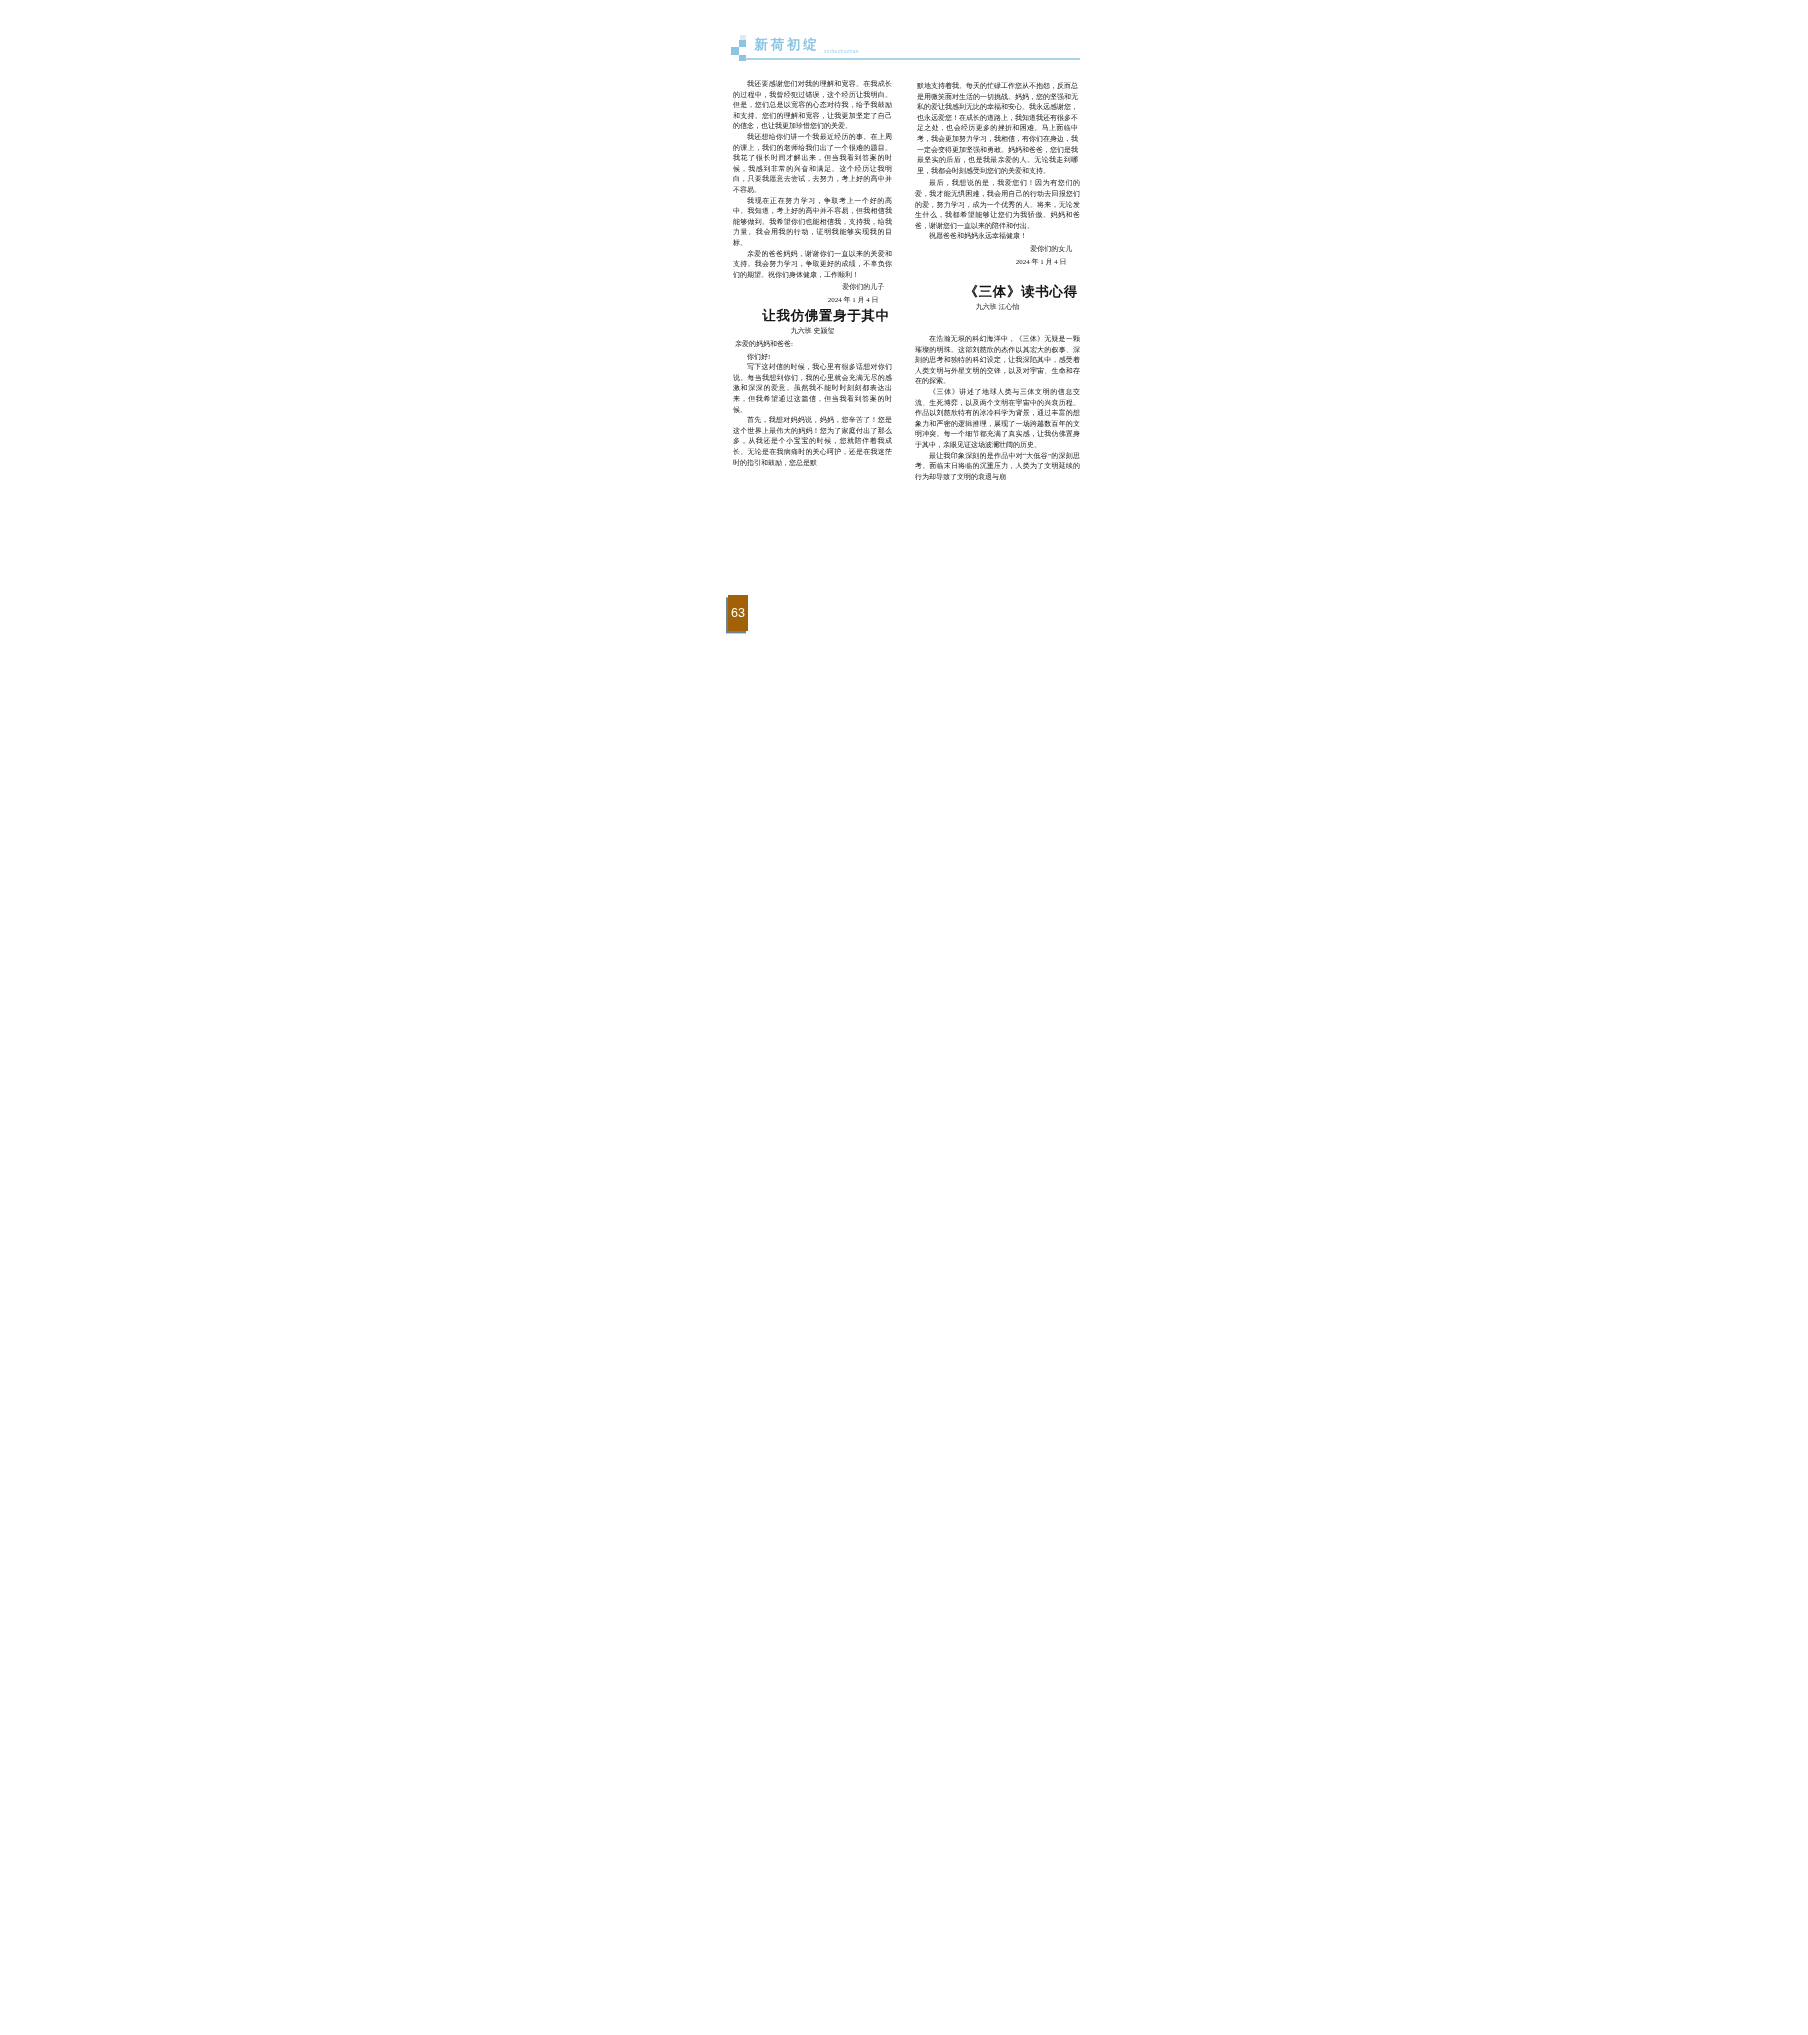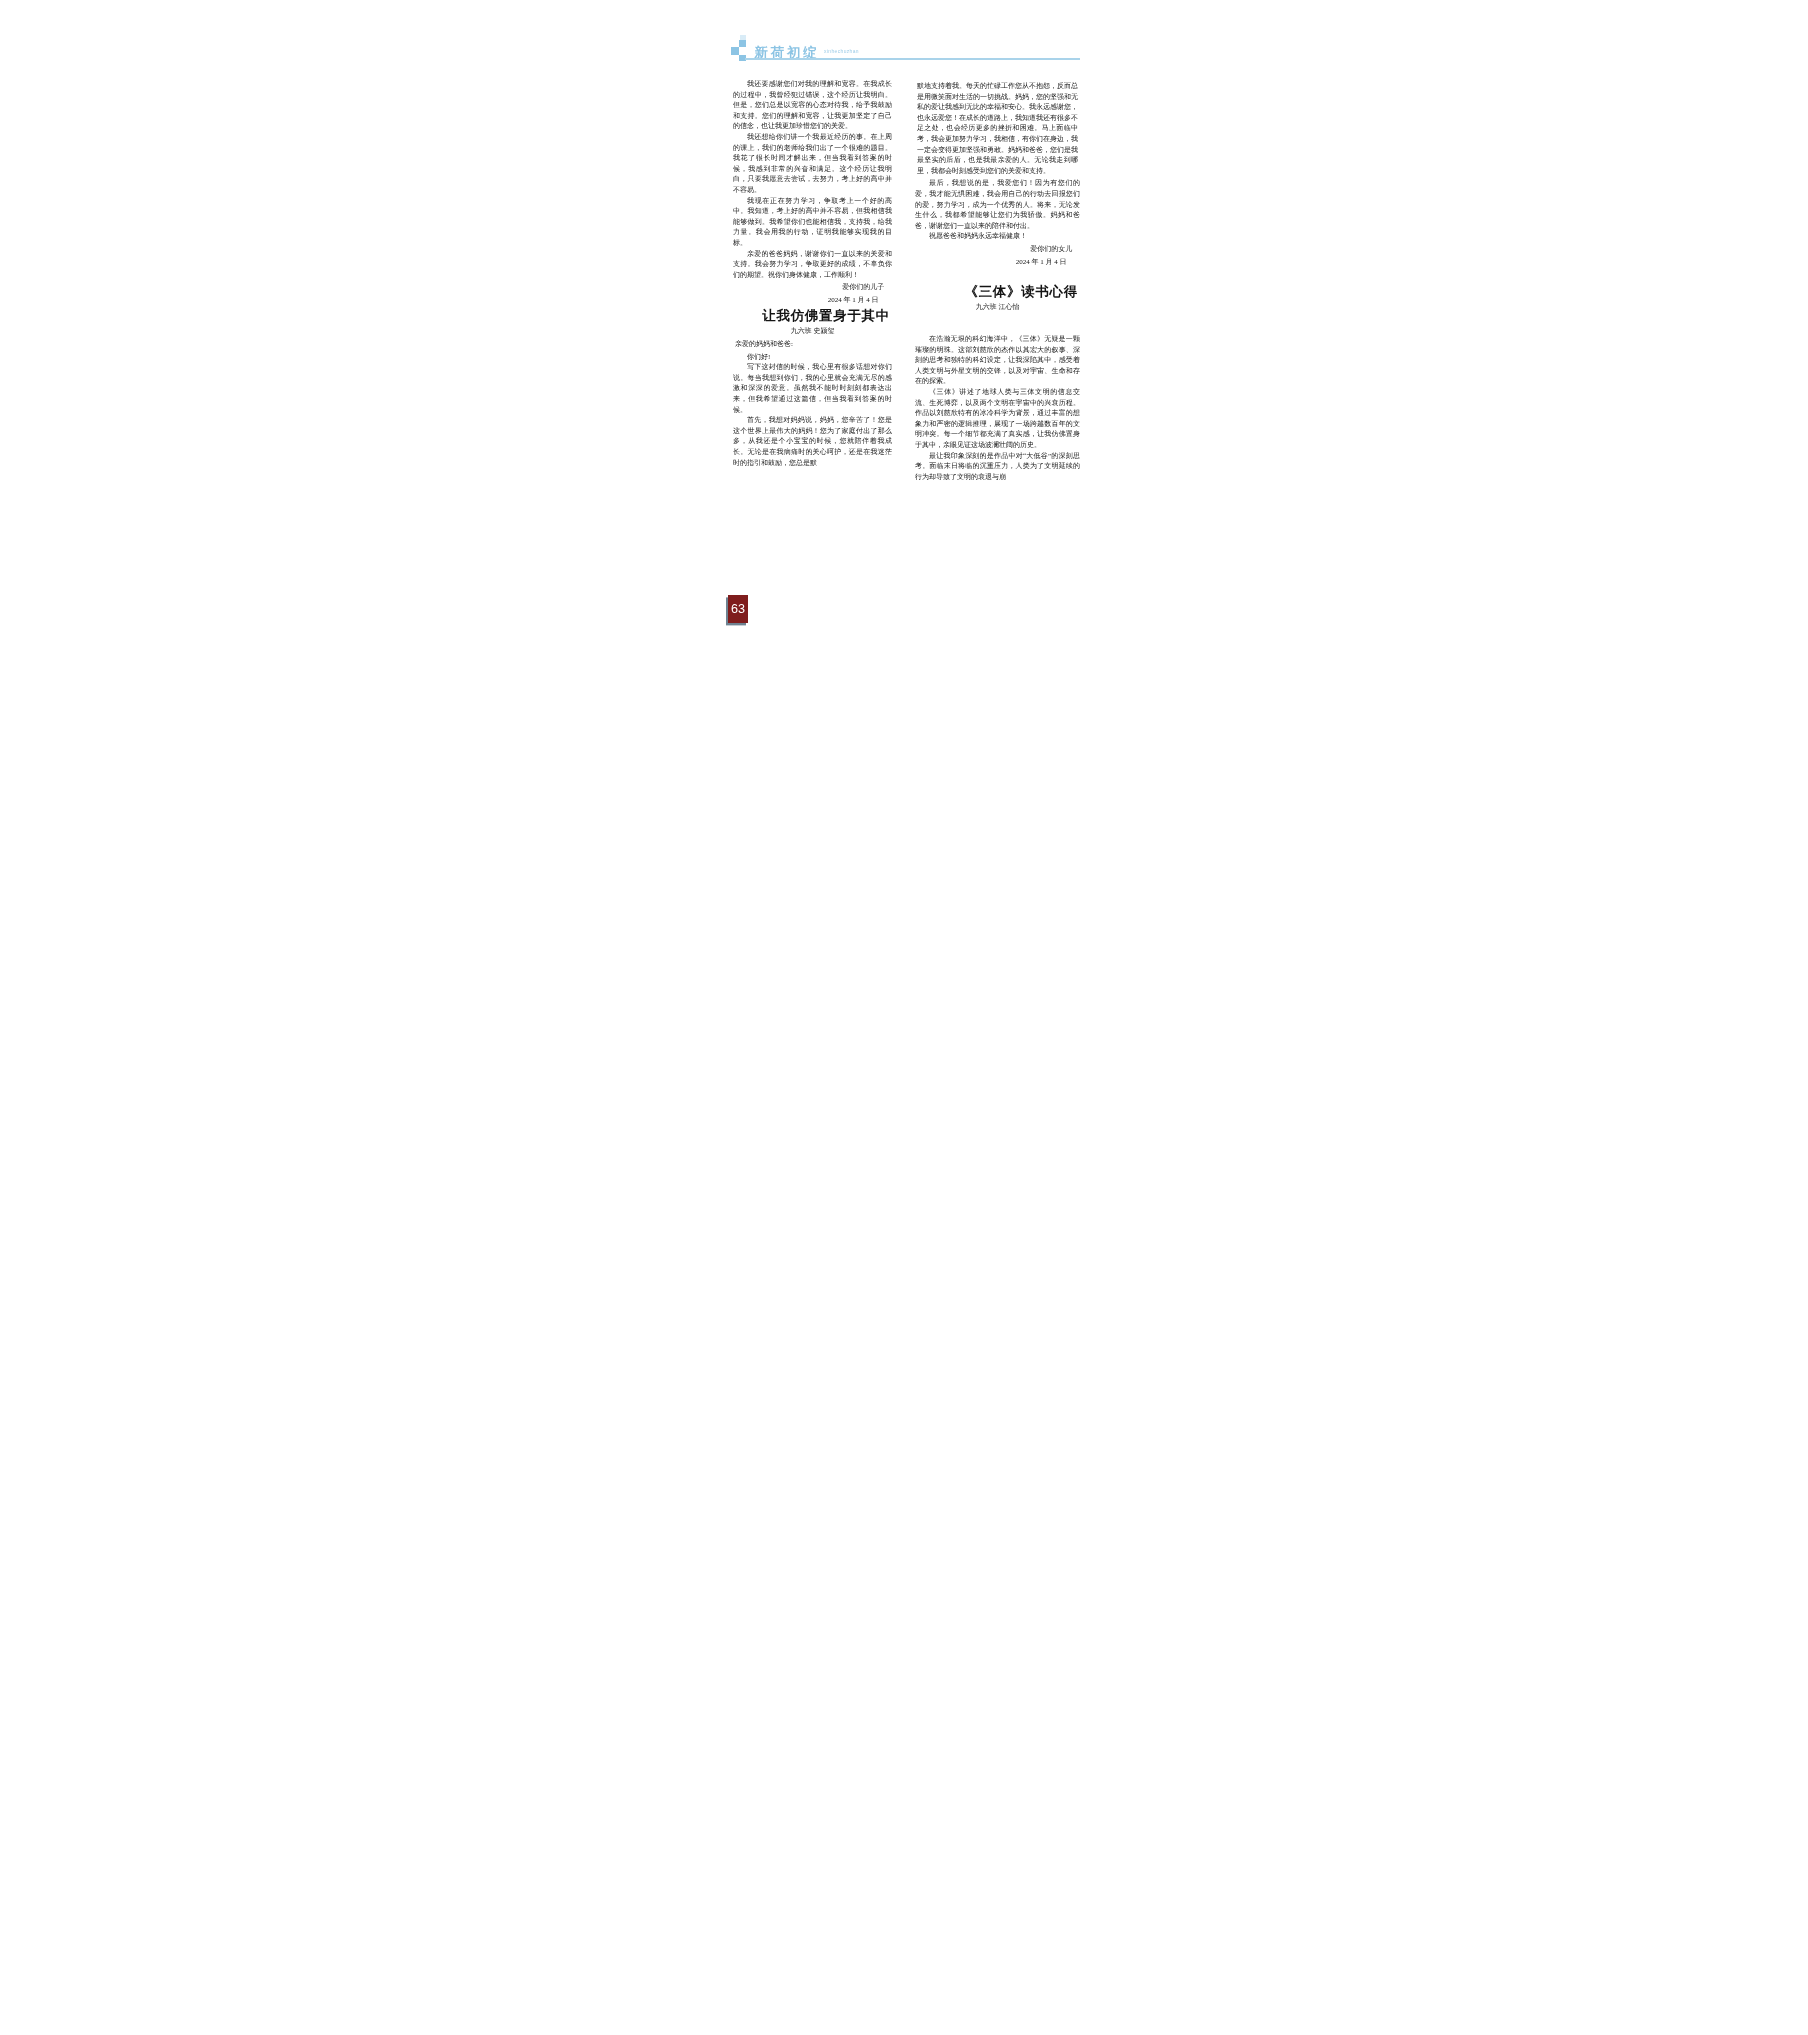--- a/index.html
+++ b/index.html
@@ -25,21 +25,20 @@
   .checker { position: absolute; left: 0; top: -1.6px; width: 16.3px; height: 25px; }
   .checker .sq { position: absolute; width: 7.7px; height: 7.7px; background: #8cc4e4; }
   .checker .sq.s1 { left: 7.7px; top: 4.1px; }
   .checker .sq.s2 { left: 0px;  top: 11.8px; }
   .checker .sq.s3 { left: 7.7px; top: 19.5px; height: 5.7px; }
   .checker .sq.light { left: 8.5px; top: 0px; width: 6.1px; height: 4.1px; background: #d9ecf7; }
   .logo-cn {
     position: absolute; left: 23.6px; top: -0.8px;
     font-size: 13.4px; font-weight: bold; letter-spacing: 2.8px;
     color: #8cc4e4;
-    margin-top: 8px;
   }
   .logo-py {
     position: absolute; left: 93px; top: 12.2px;
     font-size: 4.9px; letter-spacing: 0.4px; color: #9ccbe7;
     font-family: "Liberation Sans", sans-serif;
   }
   .header-line {
     position: absolute; left: 14px; right: 0; bottom: 0;
     height: 2px; background: #a9d3ea;
   }
@@ -77,22 +76,22 @@
     margin-bottom: 18px;
     text-align: center;
     font-size: 7px;
   }
   .article-author.right-a { margin-bottom: 21px; }
 
   
   .page-badge {
     position: absolute;
     left: 50px; top: 595px;
-    width: 20px; height: 28px;
-    background: #7f1d1d;
+    width: 20px; height: 36px;
+    background: #a16207;
     box-shadow: -2px 2.4px 0 #6e8291;
     color: #ffffff;
     font-family: "Liberation Sans", sans-serif;
     font-size: 12.6px;
     display: flex; align-items: center; justify-content: center;
   }
 </style>
 </head>
 <body>
 

